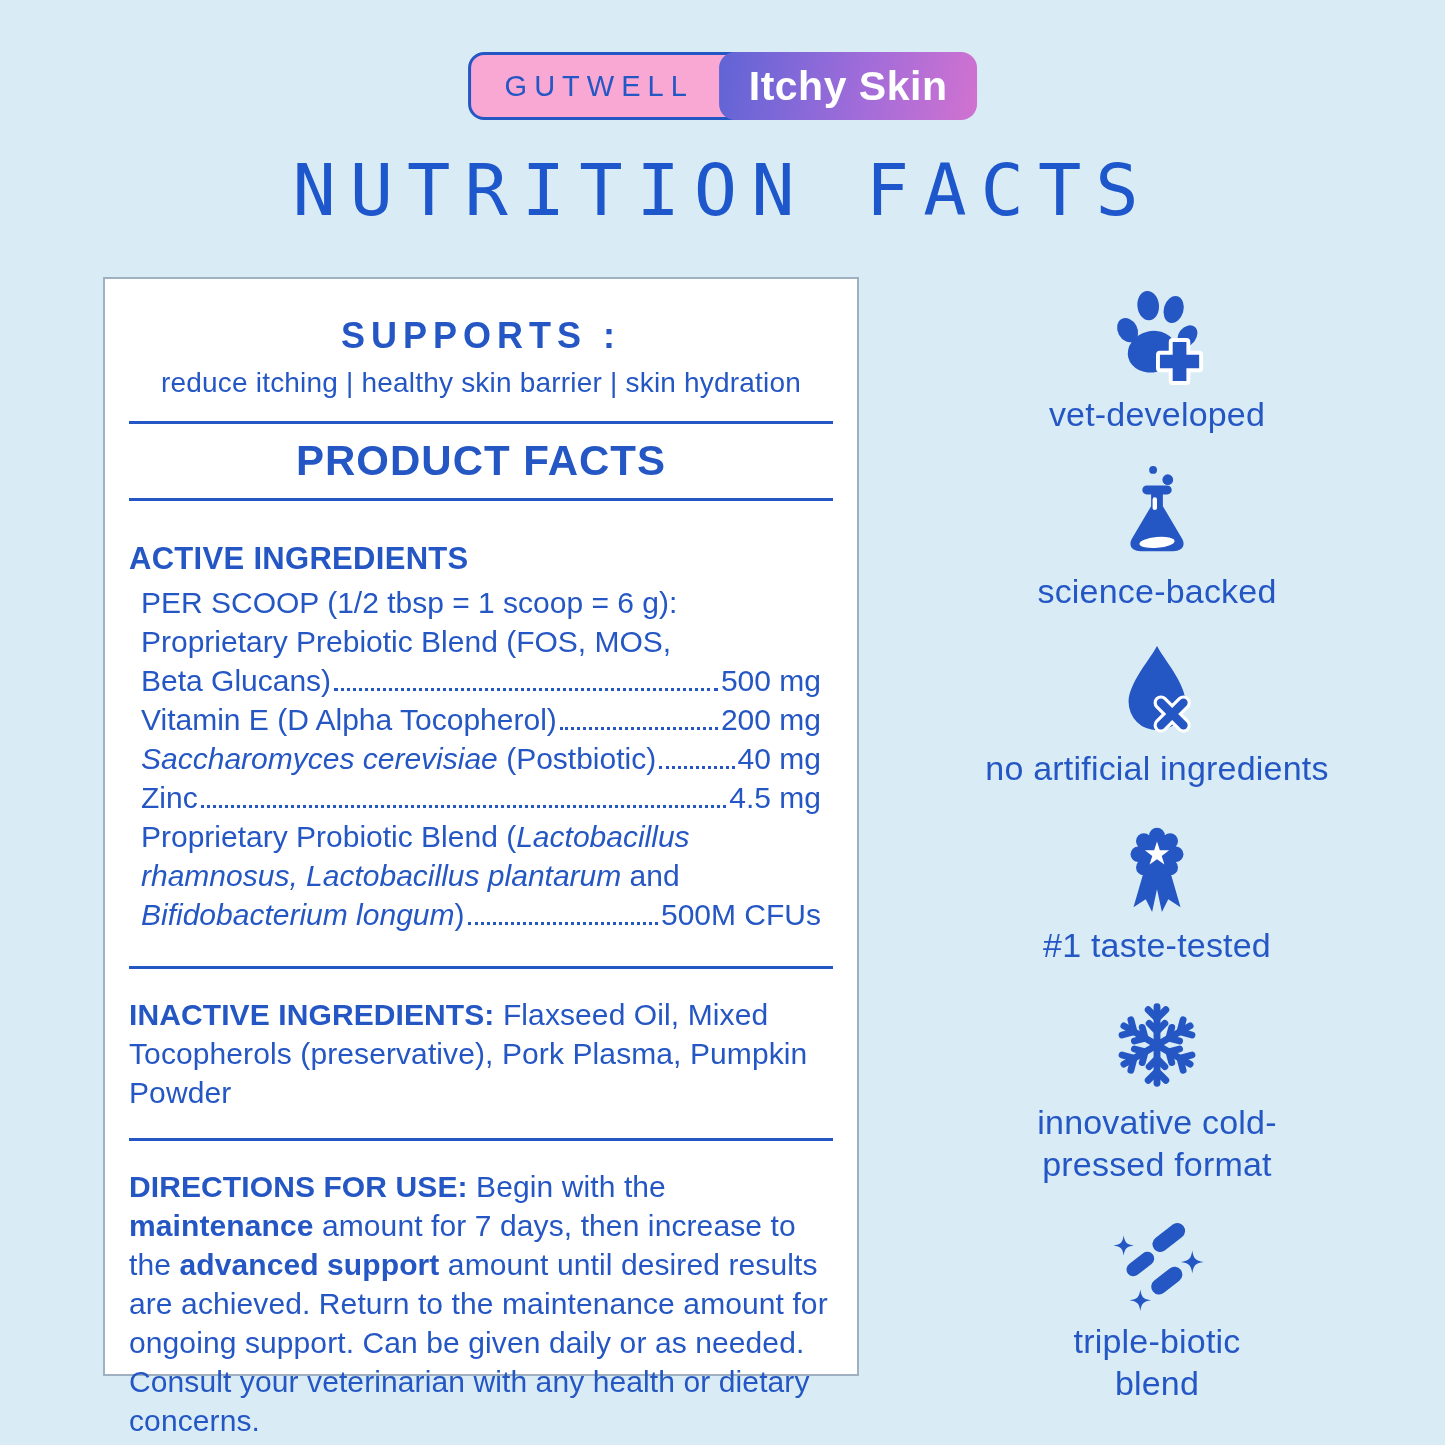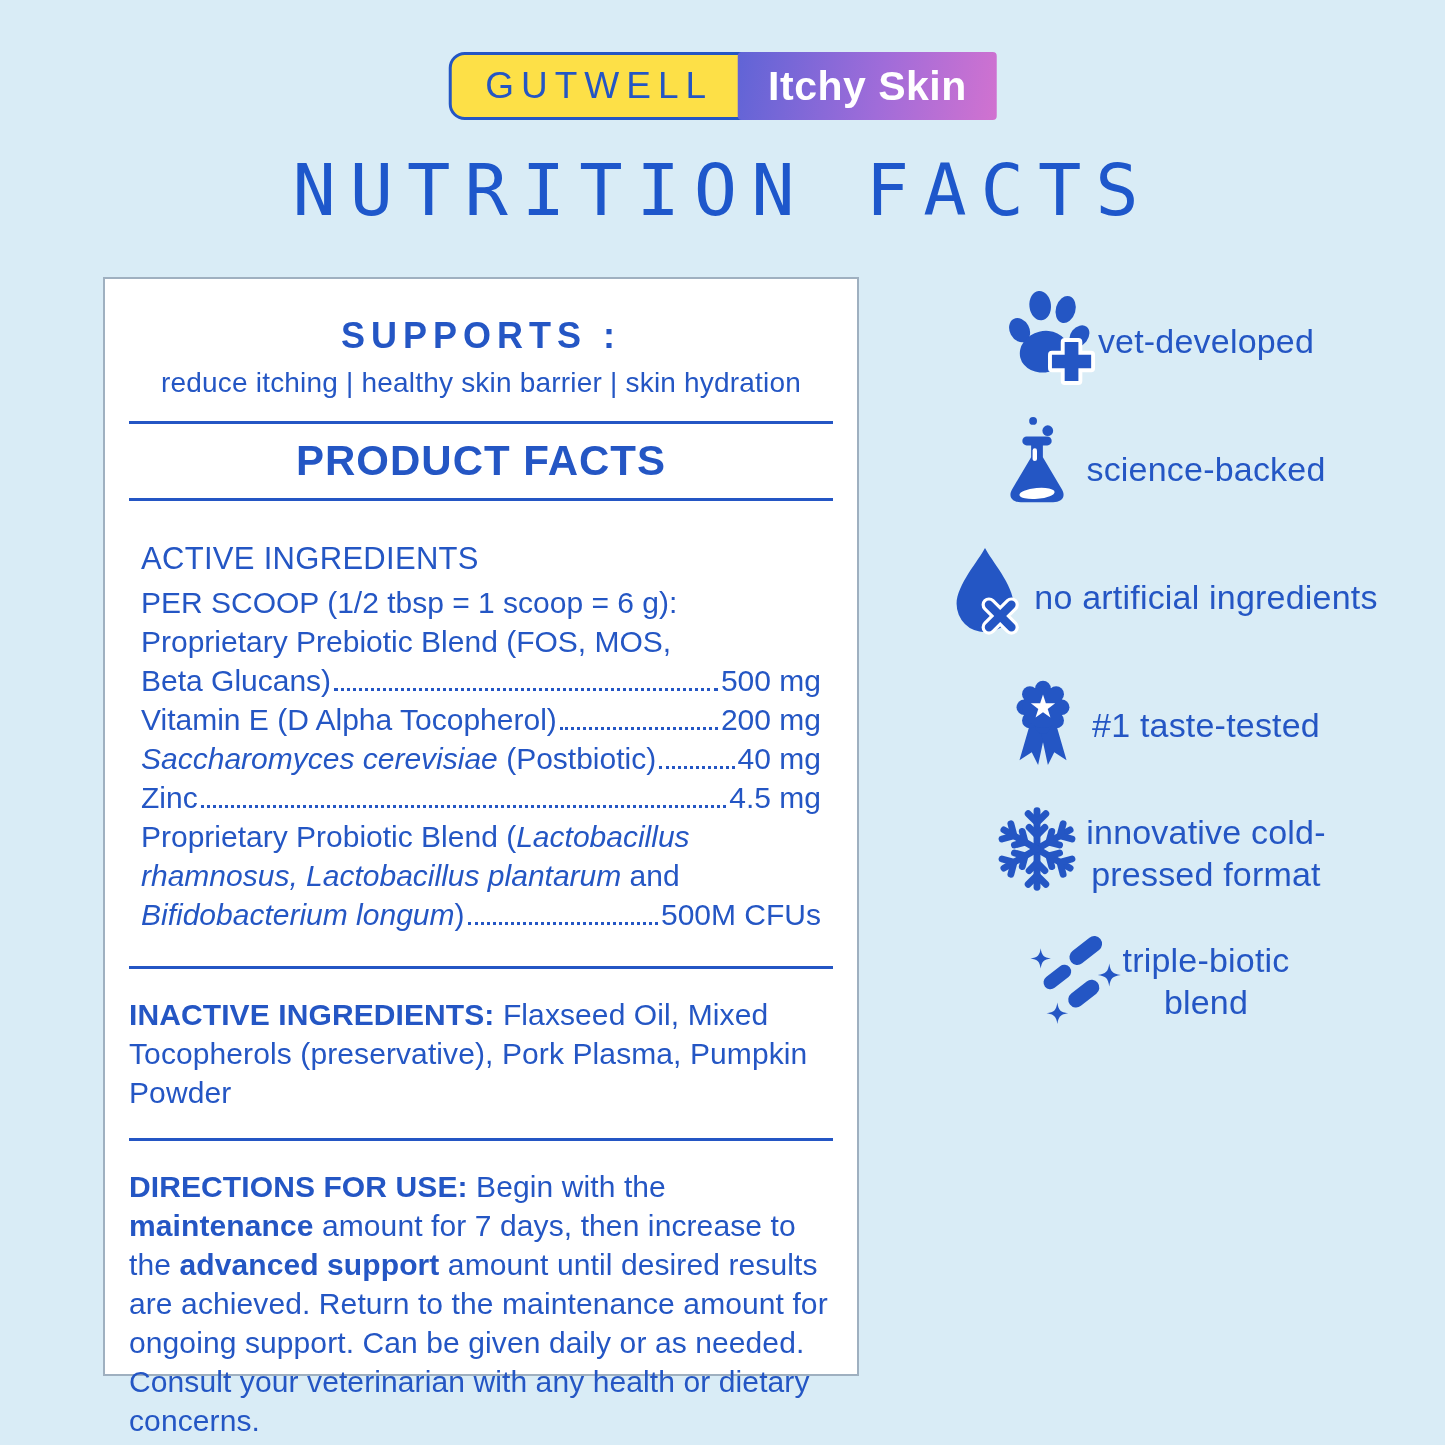--- a/index.html
+++ b/index.html
@@ -20,27 +20,27 @@
     position:relative;overflow:hidden;
   }
   .page{position:absolute;inset:0;}
 
   
   .brand-badge{
     position:absolute;top:52px;left:50%;transform:translateX(-50%);
     display:flex;align-items:stretch;height:68px;
   }
   .brand-name{
-    background:#fde047;border:3px solid var(--accent);border-radius:16px;
+    background:#f9a8d4;border:3px solid var(--accent);border-radius:16px;
     display:flex;align-items:center;
     padding:0 56px 0 34px;
-    font-size:37px;font-weight:400;letter-spacing:7px;color:var(--accent);
+    font-size:29px;font-weight:400;letter-spacing:7px;color:var(--accent);
   }
   .brand-variant{
-    margin-left:-34px;border-radius:4px;
+    margin-left:-34px;border-radius:16px;
     background:linear-gradient(100deg,var(--badge-g1) 0%,var(--badge-g2) 55%,var(--badge-g3) 100%);
     display:flex;align-items:center;
     padding:8px 30px;
     font-size:41px;font-weight:700;color:#fff;letter-spacing:0.5px;
   }
 
   
   .title{
     position:absolute;top:148px;left:0;width:100%;
     text-align:center;margin:0;
@@ -61,21 +61,21 @@
   }
   .supports-items{
     margin:0 0 22px;text-align:center;font-size:28px;letter-spacing:0.2px;
   }
   hr.rule{border:none;border-top:3px solid var(--accent);margin:0 4px;}
   .product-facts-heading{
     margin:13px 0;text-align:center;
     font-size:42px;font-weight:700;letter-spacing:1px;
   }
   .active-heading{
-    margin:40px 16px 6px;font-size:31px;font-weight:400;letter-spacing:0.3px;
+    margin:40px 4px 6px;font-size:31px;font-weight:700;letter-spacing:0.3px;
   }
   .active-lines{margin:0 16px 32px;}
   .ing-line{
     display:flex;align-items:baseline;
     font-size:30px;line-height:39px;
   }
   .ing-line .leader{
     flex:1;min-width:18px;
     border-bottom:3px dotted var(--accent);
     align-self:flex-end;margin:0 3px 9px 3px;
@@ -86,21 +86,21 @@
   .para{
     margin:26px 4px;font-size:30px;line-height:39px;letter-spacing:0.1px;
   }
   .para.last{margin-bottom:0;}
 
   
   .features{
     position:absolute;left:933px;top:288px;width:448px;
     display:flex;flex-direction:column;align-items:center;gap:30px;
   }
-  .feature{display:flex;align-items:center;}
+  .feature{display:flex;flex-direction:column;align-items:center;}
   .feature .icon{width:98px;height:98px;display:block;color:var(--accent);}
   .feature .icon svg{width:100%;height:100%;display:block;}
   .feature-label{
     margin-top:7px;text-align:center;
     font-size:34px;line-height:42px;color:var(--accent);
     white-space:pre-line;letter-spacing:0.2px;
   }
 </style>
 </head>
 <body>

